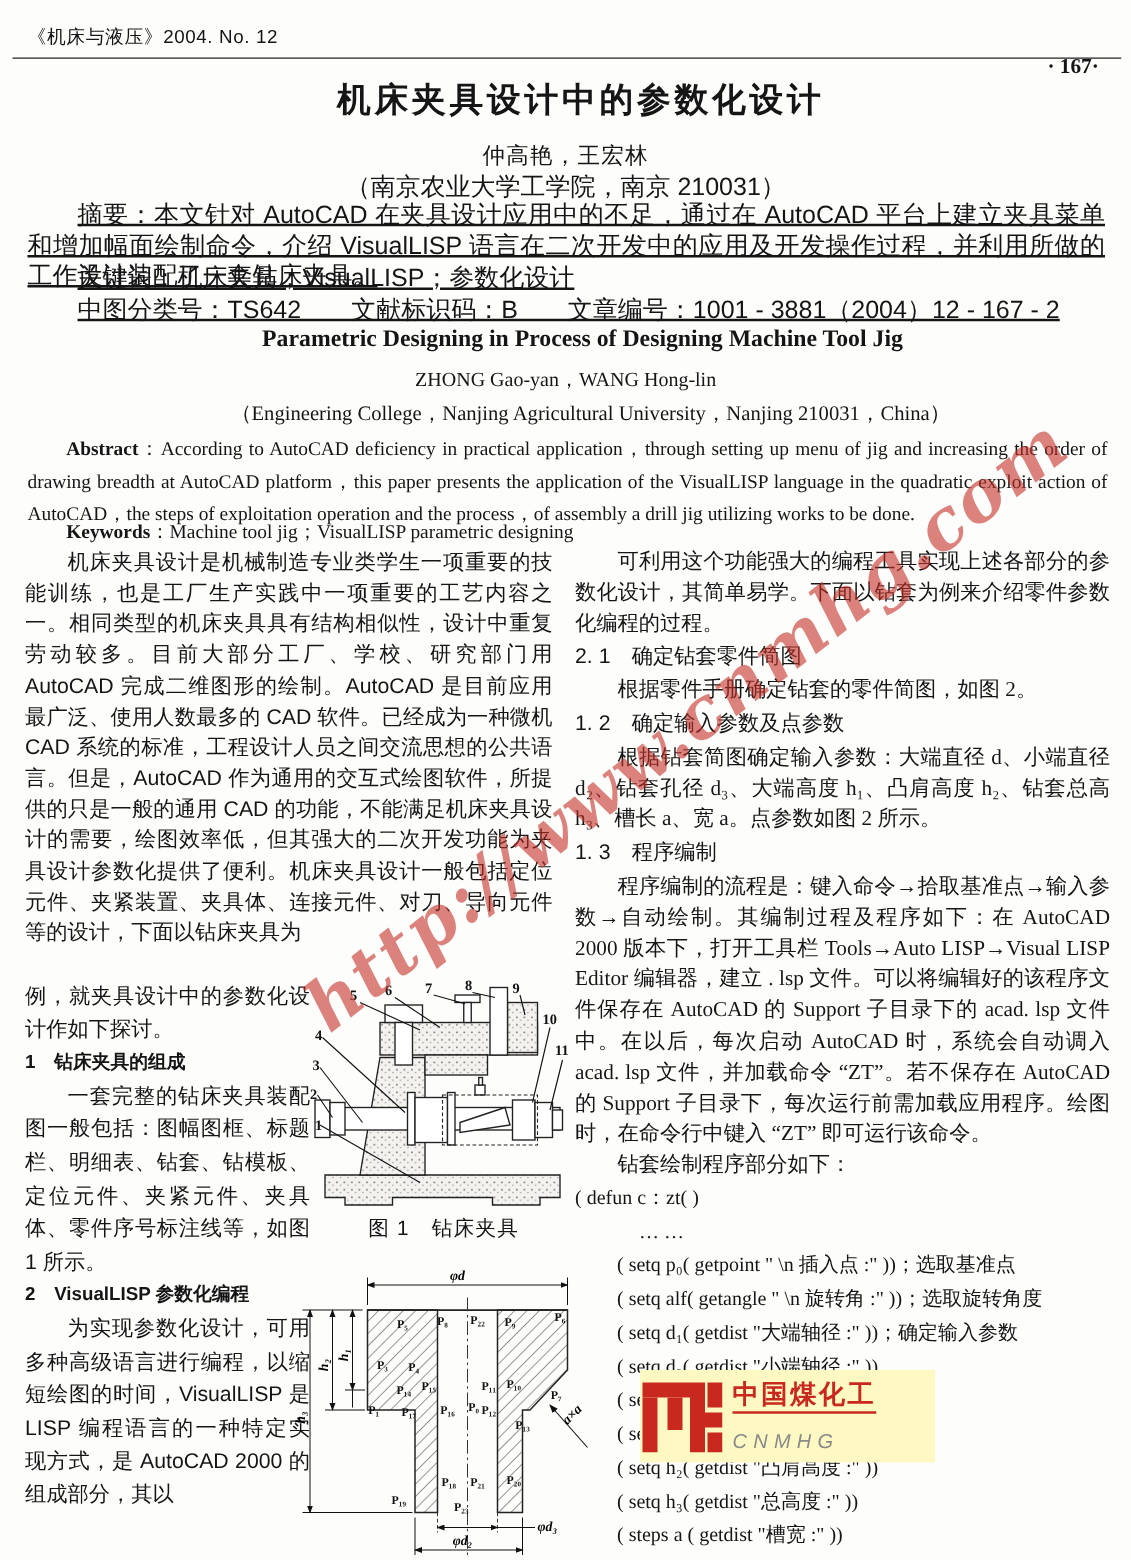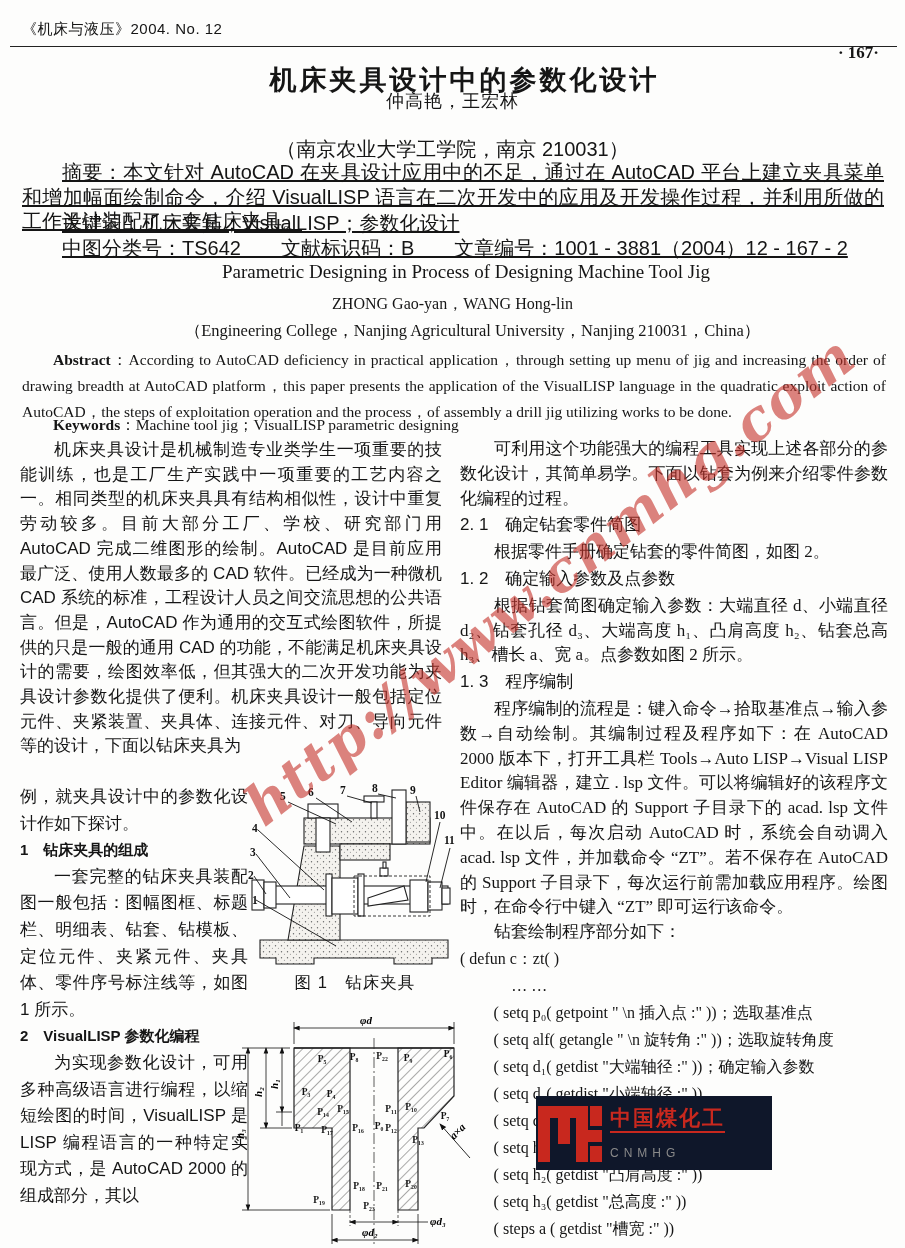--- a/index.html
+++ b/index.html
@@ -8,29 +8,29 @@
     background:#fdfdfc; overflow:hidden; color:#151515;
     font-family:"Liberation Sans",sans-serif;
   }
   .abs{position:absolute;}
   
   .journal{left:22px; top:20px; font-size:15px; letter-spacing:.5px;text-align:center;}
   .pageno{right:26px; top:16px; font-size:17px; font-weight:bold; font-family:"Liberation Serif",serif;margin-top:27px;}
   .headrule{left:10px; right:8px; top:46px; border-top:1.6px solid #222; height:0;}
   
   .title{left:0; right:0; top:62px; text-align:center; font-size:27px; font-weight:bold; letter-spacing:3px;padding-left:24px;}
-  .authors{left:0; right:0; top:89px; text-align:center; font-size:18px; letter-spacing:1px;}
+  .authors{left:0; right:0; top:112px; text-align:center; font-size:18px; letter-spacing:1px;}
   .affil{left:0; right:0; top:136px; text-align:center; font-size:20px;}
   .cnmeta{left:22px; width:862px; font-size:20px; line-height:24.5px; text-align:justify;text-decoration:underline;}
   .cnmeta.abstract{top:160px; text-indent:2em;}
   .cnmeta.keywords{top:211px; text-indent:2em;}
   .cnmeta.clc{top:236px; text-indent:2em;}
   
   .eng{font-family:"Liberation Serif",serif;}
-  .etitle{left:0; right:0; top:261px; text-align:center; font-size:19px; font-weight:normal;margin-left:27px;}
+  .etitle{left:0; right:0; top:261px; text-align:center; font-size:19px; font-weight:bold;margin-left:27px;}
   .eauthors{left:0; right:0; top:294px; text-align:center; font-size:16px;}
   .eaffil{left:0; right:0; top:320px; text-align:center; font-size:16.5px;padding-left:40px;}
   .eabstract{left:22px; width:864px; top:347px; font-size:15.5px; line-height:26px; text-align:justify; text-indent:2em;}
   .ekeywords{left:22px; width:864px; top:415px; font-size:15.5px; text-indent:2em;}
   
   .leftcol-p1{left:20px; top:438px; width:422px; font-size:17px; line-height:24.7px; text-align:justify; text-indent:2em;}
   .leftcol-narrow{left:20px; top:784px; width:228px; height:488px; overflow:hidden;
                   font-size:17px; line-height:26.6px; text-align:justify;}
   .leftcol-narrow p{margin:0;}
   .leftcol-narrow p.ind{text-indent:2em;}
@@ -55,28 +55,28 @@
   
   .watermark{
     left:250px; top:780px; width:640px; height:60px;
     transform:rotate(-38deg); transform-origin:left center;
     font-family:"DejaVu Serif",serif; font-style:italic; font-weight:bold;
     font-size:56px; color:rgba(196,48,40,0.55); letter-spacing:2px;
     white-space:nowrap; pointer-events:none;
   }
   
   .logo{
-    left:536px; top:1096px; width:236px; height:74px; background:#0f172a;
+    left:512px; top:1096px; width:236px; height:74px; background:#fef9c3;
     display:flex; align-items:center; gap:8px;
   }
   .logo .mark{flex:0 0 auto;}
   .logo .ltext{display:flex; flex-direction:column; line-height:1.1;}
   .logo .lname{font-size:21px; font-weight:bold; color:#c8281e; letter-spacing:2px;
                border-bottom:2.5px solid #c8281e; padding-bottom:2px;}
-  .logo .lsub{font-size:12px; color:#8a8a8a; letter-spacing:5px; font-family:"Liberation Sans",sans-serif; margin-top:14px;}
+  .logo .lsub{font-size:16px; color:#8a8a8a; letter-spacing:5px; font-family:"Liberation Sans",sans-serif; margin-top:14px;font-style:italic;}
 </style>
 </head>
 <body>
 
 <div class="page">
 
   <div class="abs journal">《机床与液压》2004. No. 12</div>
   <div class="abs pageno">·  167·</div>
   <div class="abs headrule"></div>
 

